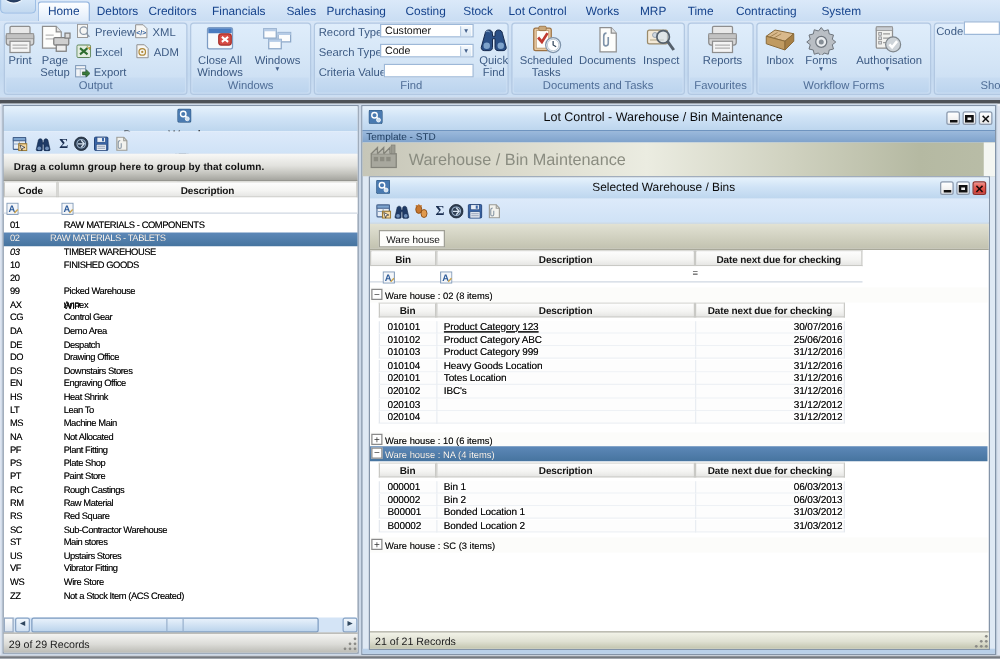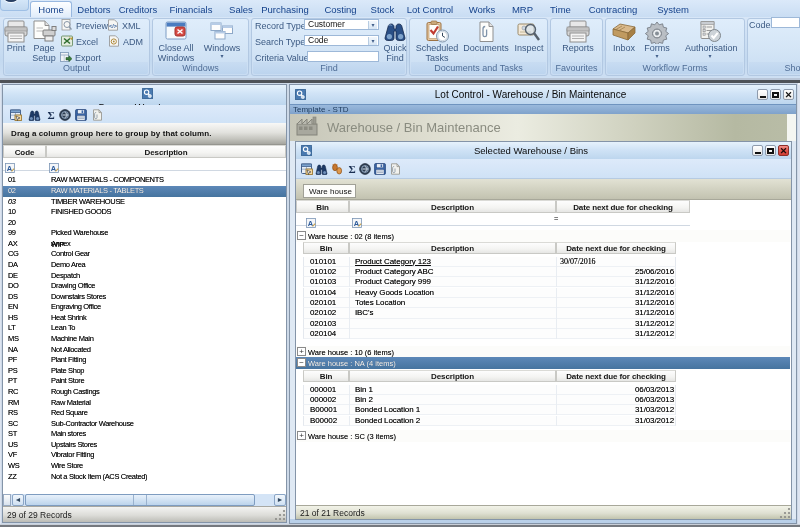--- a/index.html
+++ b/index.html
@@ -325,21 +325,21 @@
     </svg></div>
 <div style="position:absolute;left:49px;top:159px;width:10px;height:10px;"><svg width="10" height="10" viewBox="0 0 10 10" style="">
       <rect x="0.5" y="0.5" width="9" height="9" fill="#f4f6f9" stroke="#7c96b5" stroke-width="0.8"></rect>
       <text x="4.5" y="7.8" font-size="7.5" font-family="Liberation Sans" fill="#2d5b9a" text-anchor="middle" font-weight="bold">A</text>
       <line x1="6.5" y1="8.4" x2="9.2" y2="5.6" stroke="#caa24a" stroke-width="1.1"></line>
     </svg></div>
 <div class="cell" style="left:8px;top:175.4px;width:38px;">01</div>
 <div class="cell" style="left:51px;top:175.4px;width:230px;">RAW MATERIALS - COMPONENTS</div>
 <div style="position:absolute;left:3px;top:185.5px;width:283px;height:11px;background:linear-gradient(#5d88b8,#46749f);"></div>
 <div class="cell" style="left:8px;top:186.0px;width:38px;color:#fff;">02</div>
-<div class="cell" style="left:51px;top:186.0px;width:230px;color:#fff;">RAW MATERIALS - TABLETS</div>
+<div class="cell" style="left:40px;top:186.0px;width:230px;color:#fff;">RAW MATERIALS - TABLETS</div>
 <div class="cell" style="left:8px;top:196.6px;width:38px;font-style:italic;">03</div>
 <div class="cell" style="left:51px;top:196.6px;width:230px;">TIMBER WAREHOUSE</div>
 <div class="cell" style="left:8px;top:207.1px;width:38px;">10</div>
 <div class="cell" style="left:51px;top:207.1px;width:230px;">FINISHED GOODS</div>
 <div class="cell" style="left:8px;top:217.7px;width:38px;">20</div>
 <div class="cell" style="left:51px;top:217.7px;width:230px;margin-top:22px;">WIP</div>
 <div class="cell" style="left:8px;top:228.3px;width:38px;">99</div>
 <div class="cell" style="left:51px;top:228.3px;width:230px;">Picked Warehouse</div>
 <div class="cell" style="left:8px;top:238.8px;width:38px;">AX</div>
 <div class="cell" style="left:51px;top:238.8px;width:230px;">Annex</div>
@@ -538,21 +538,21 @@
 <div class="expbox" style="left:297px;top:231px;">−</div>
 <div class="grow" style="left:308px;top:231px;">Ware house : 02 (8 items)</div>
 <div class="colhdr" style="left:303px;top:242px;width:46px;height:12px;line-height:12px;">Bin</div>
 <div class="colhdr" style="left:349px;top:242px;width:207px;height:12px;line-height:12px;">Description</div>
 <div class="colhdr" style="left:556px;top:242px;width:120px;height:12px;line-height:12px;">Date next due for checking</div>
 <div style="position:absolute;left:303px;top:256.5px;width:373px;height:10.3px;border-bottom:1px solid #eef1f5;border-left:1px solid #e4e8ee;border-right:1px solid #e4e8ee;background:#fdfdfd;"></div>
 <div style="position:absolute;left:349px;top:256.5px;width:1px;height:10.3px;background:#e9edf2;"></div>
 <div style="position:absolute;left:556px;top:256.5px;width:1px;height:10.3px;background:#e9edf2;"></div>
 <div class="cell rcell" style="left:310px;top:256.5px;width:40px;">010101</div>
 <div class="cell rcell" style="left:355px;top:256.5px;width:195px;text-decoration:underline;">Product Category 123</div>
-<div class="cell rcell" style="left:560px;top:256.5px;width:114px;font-family:Liberation Serif, serif;">30/07/2016</div>
+<div class="cell rcell" style="left:560px;top:256.5px;width:114px;text-align:right;">30/07/2016</div>
 <div style="position:absolute;left:303px;top:266.85px;width:373px;height:10.3px;border-bottom:1px solid #eef1f5;border-left:1px solid #e4e8ee;border-right:1px solid #e4e8ee;background:#fdfdfd;"></div>
 <div style="position:absolute;left:349px;top:266.85px;width:1px;height:10.3px;background:#e9edf2;"></div>
 <div style="position:absolute;left:556px;top:266.85px;width:1px;height:10.3px;background:#e9edf2;"></div>
 <div class="cell rcell" style="left:310px;top:266.9px;width:40px;">010102</div>
 <div class="cell rcell" style="left:355px;top:266.9px;width:195px;">Product Category ABC</div>
 <div class="cell rcell" style="left:560px;top:266.9px;width:114px;text-align:right;">25/06/2016</div>
 <div style="position:absolute;left:303px;top:277.20000000000005px;width:373px;height:10.3px;border-bottom:1px solid #eef1f5;border-left:1px solid #e4e8ee;border-right:1px solid #e4e8ee;background:#fdfdfd;"></div>
 <div style="position:absolute;left:349px;top:277.20000000000005px;width:1px;height:10.3px;background:#e9edf2;"></div>
 <div style="position:absolute;left:556px;top:277.20000000000005px;width:1px;height:10.3px;background:#e9edf2;"></div>
 <div class="cell rcell" style="left:310px;top:277.2px;width:40px;">010103</div>

